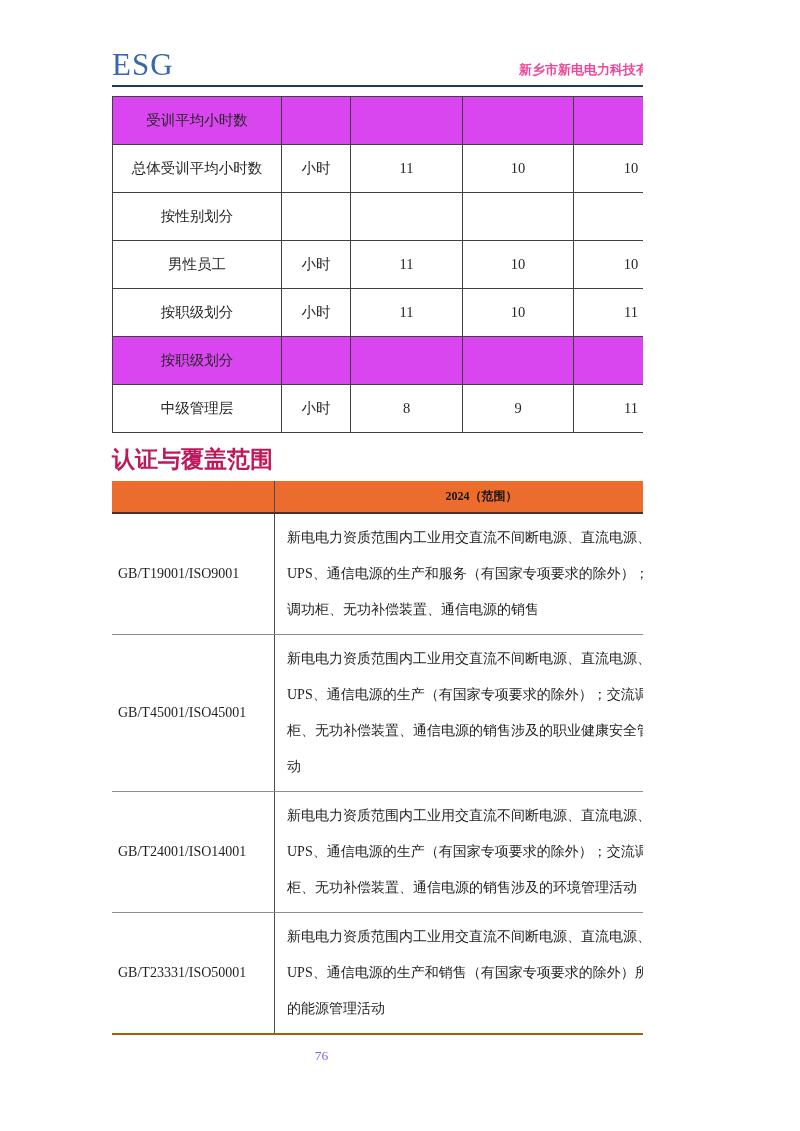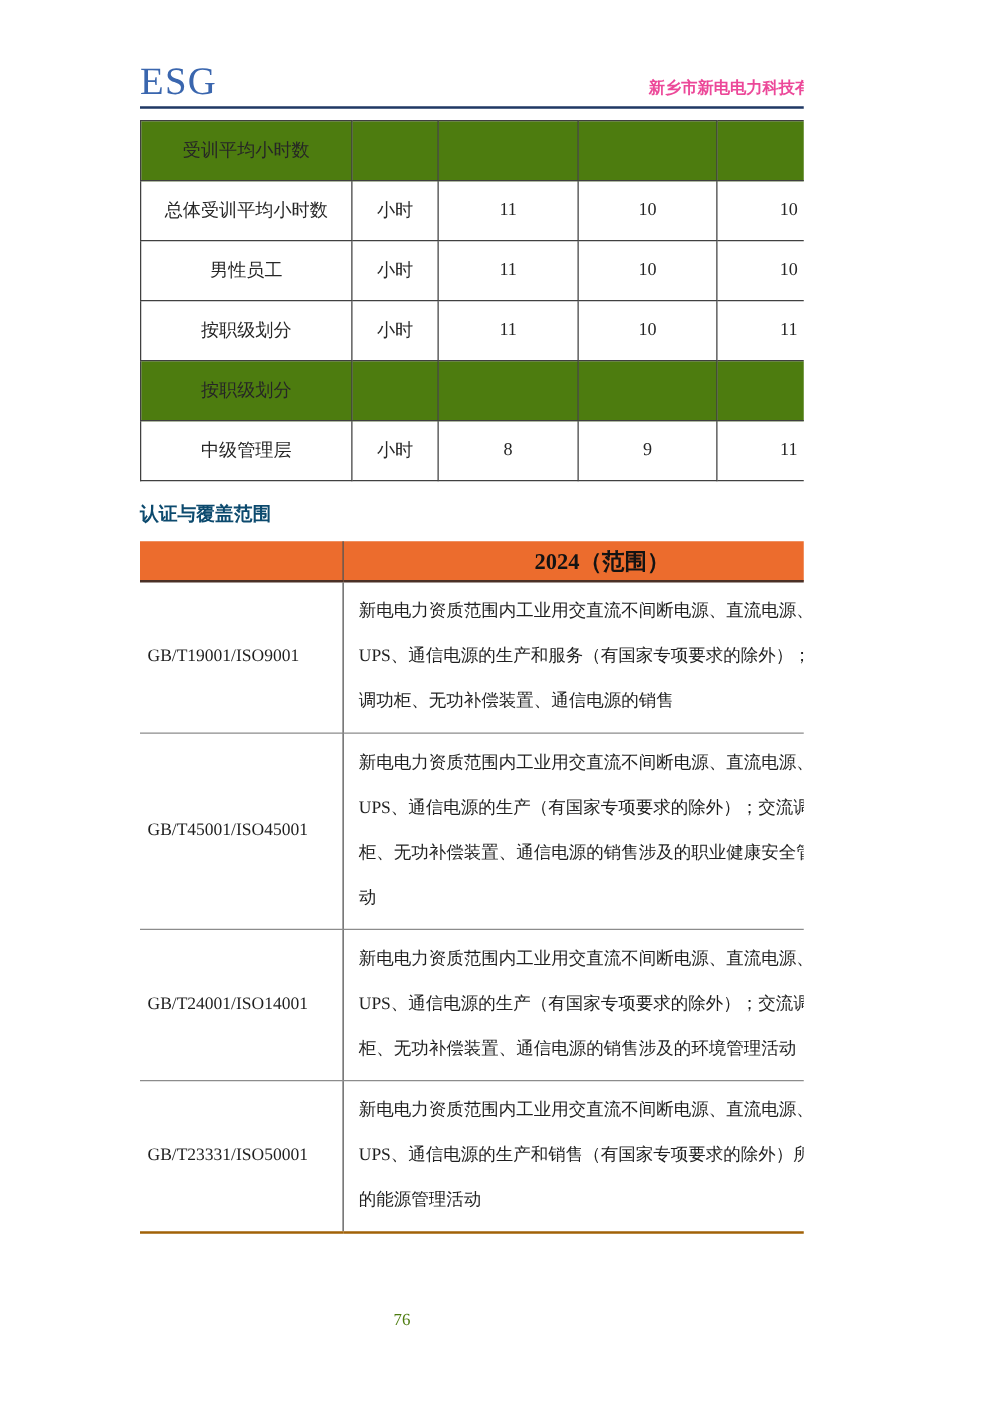--- a/index.html
+++ b/index.html
@@ -43,44 +43,44 @@
   .training-table { width: 576px; margin-top: 9px; }
   .training-table td {
     border: 1px solid #404040;
     height: 47px;
     text-align: center;
     vertical-align: middle;
     font-size: 14.5px;
     color: #262626;
     padding: 0 2px;
   }
-  .training-table tr.orange td { background: #4d7c0f; }
+  .training-table tr.orange td { background: #d946ef; }
 
   
   .section-title {
     margin-top: 14px;
     margin-bottom: 8px;
-    font-size: 15px;
+    font-size: 23px;
     font-weight: bold;
-    color: #0c4a6e;
+    color: #be185d;
     line-height: 26px;
   }
 
   
   .cert-table { width: 576px; }
   .cert-table td { vertical-align: middle; }
   .cert-table .head td {
     background: #EC6C2D;
     height: 29px;
     border-bottom: 2px solid #4a3026;
   }
   .cert-table .head .head-label {
     text-align: center;
     font-weight: bold;
-    font-size: 18px;
+    font-size: 12px;
     color: #131313;
   }
   .cert-table .std-cell {
     width: 155px;
     border-right: 1px solid #4d4d4d;
     font-size: 14px;
     color: #1f1f1f;
     padding-left: 6px;
     text-align: left;
     margin-top: 40px;
@@ -97,21 +97,21 @@
   .cert-table .body-row:last-child td { border-bottom: 2px solid #a16207; }
 
   
   .page-number {
     position: absolute;
     top: 1048px;
     left: 0;
     width: 100%;
     text-align: center;
     font-size: 13.5px;
-    color: #4d7c0f;
+    color: #8b5cf6;
   }
 </style>
 </head>
 <body>
 
 <div class="page">
   <div class="content">
 
     <div class="doc-header">
       <span class="logo-text">ESG</span>
@@ -135,20 +135,27 @@
           <td></td>
         </tr>
         <tr>
           <td>总体受训平均小时数</td>
           <td>小时</td>
           <td>11</td>
           <td>10</td>
           <td>10</td>
         </tr>
         <tr>
+          <td>按性别划分</td>
+          <td></td>
+          <td></td>
+          <td></td>
+          <td></td>
+        </tr>
+        <tr>
           <td>男性员工</td>
           <td>小时</td>
           <td>11</td>
           <td>10</td>
           <td>10</td>
         </tr>
         <tr>
           <td>按职级划分</td>
           <td>小时</td>
           <td>11</td>

